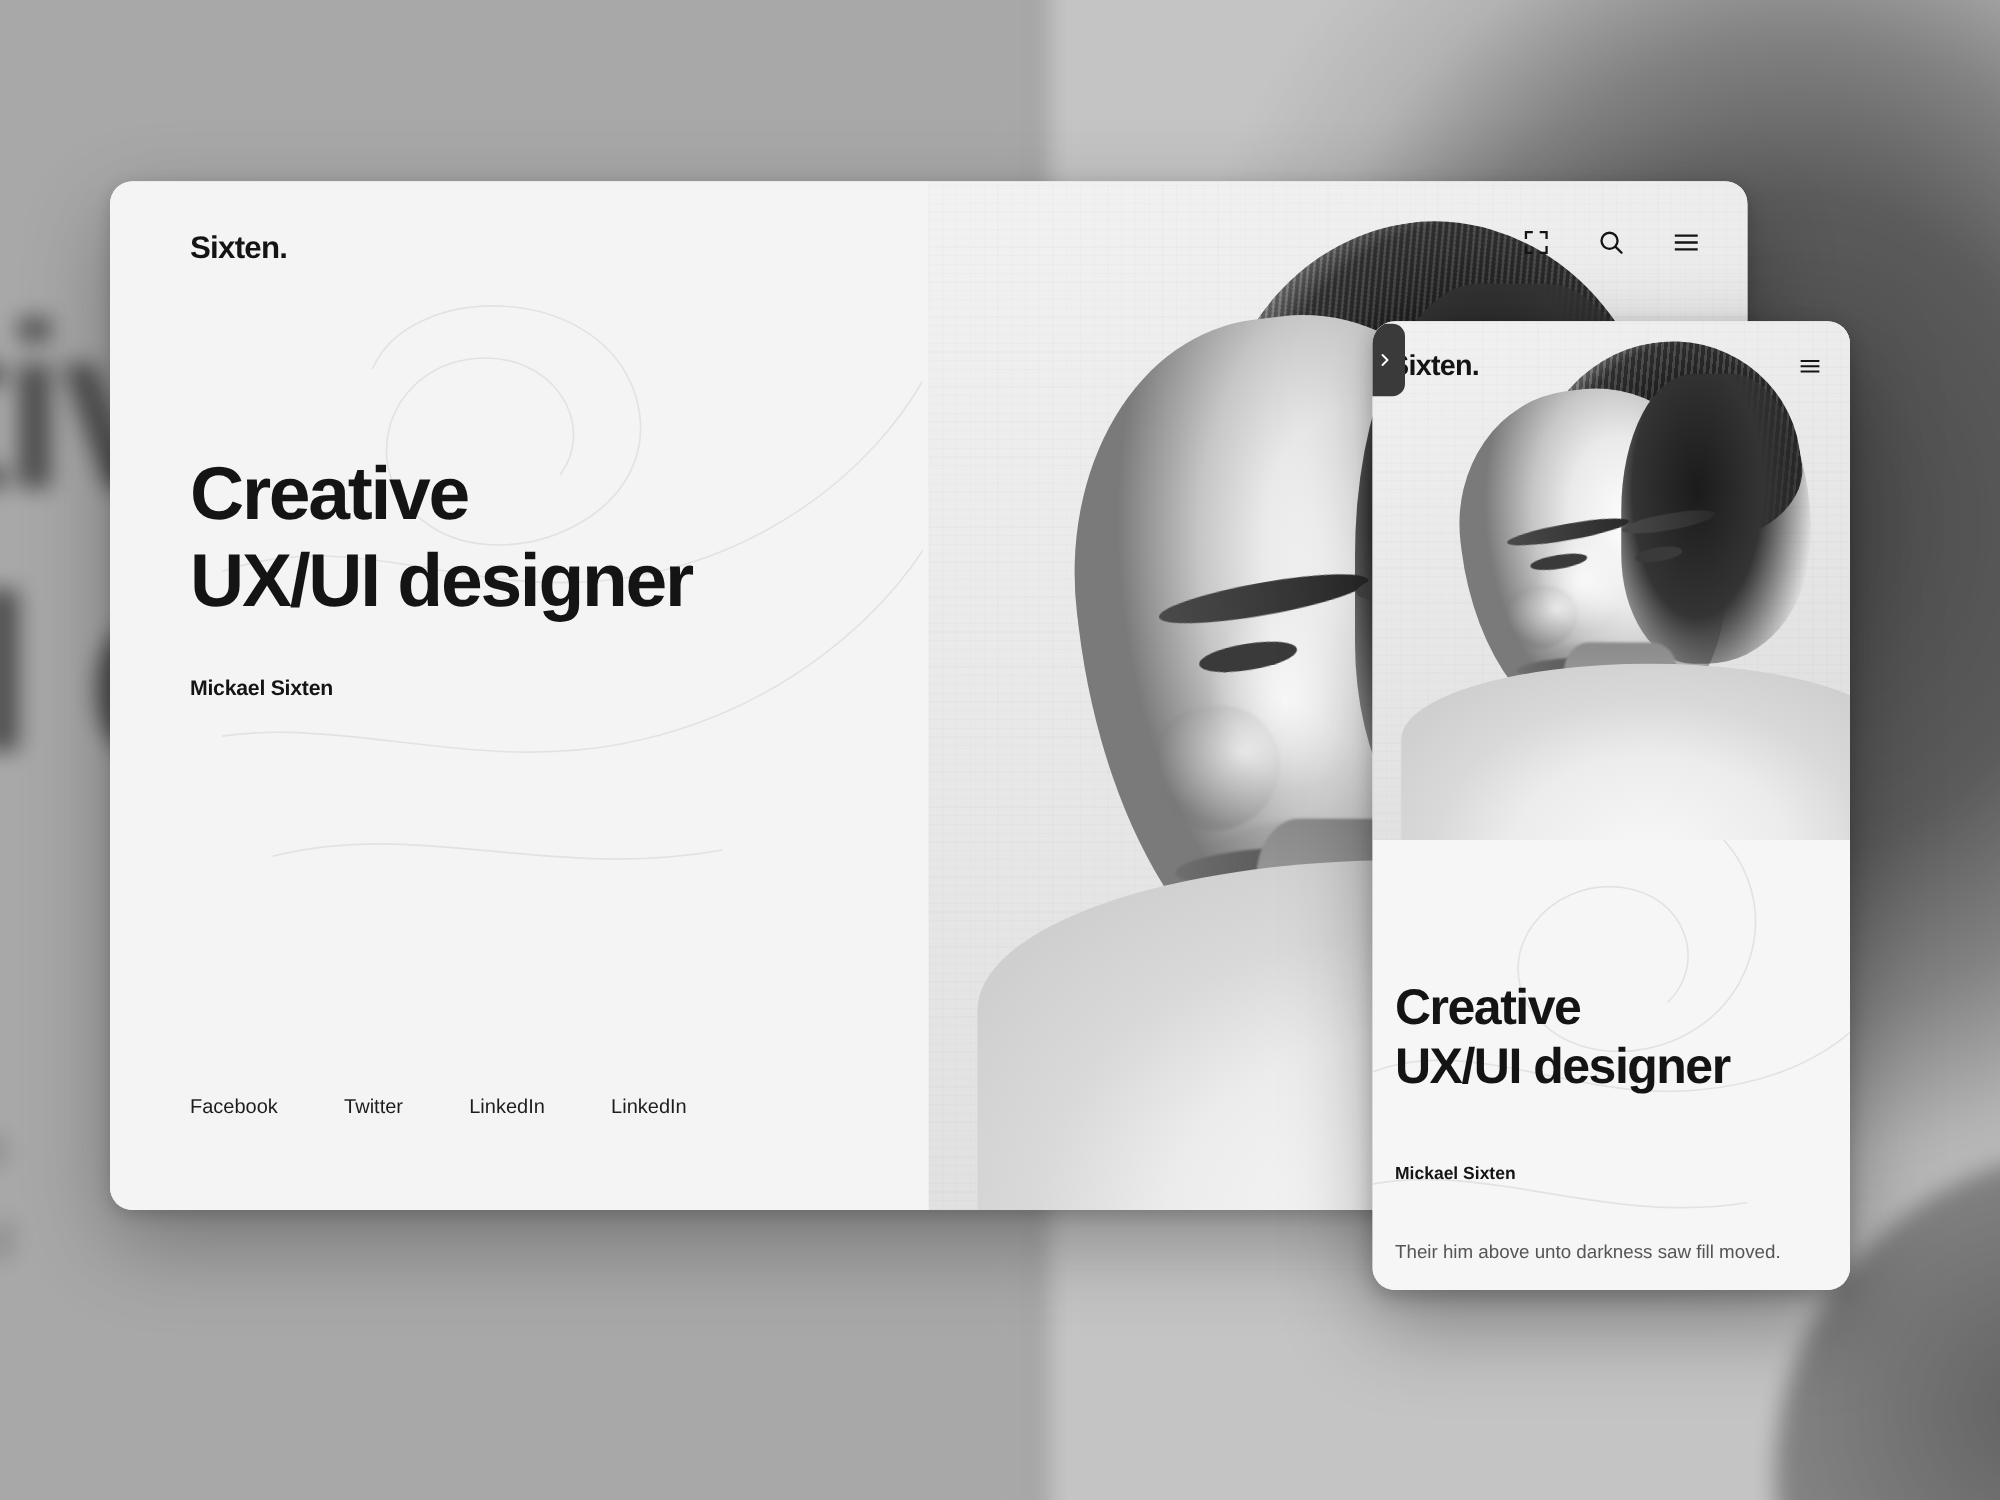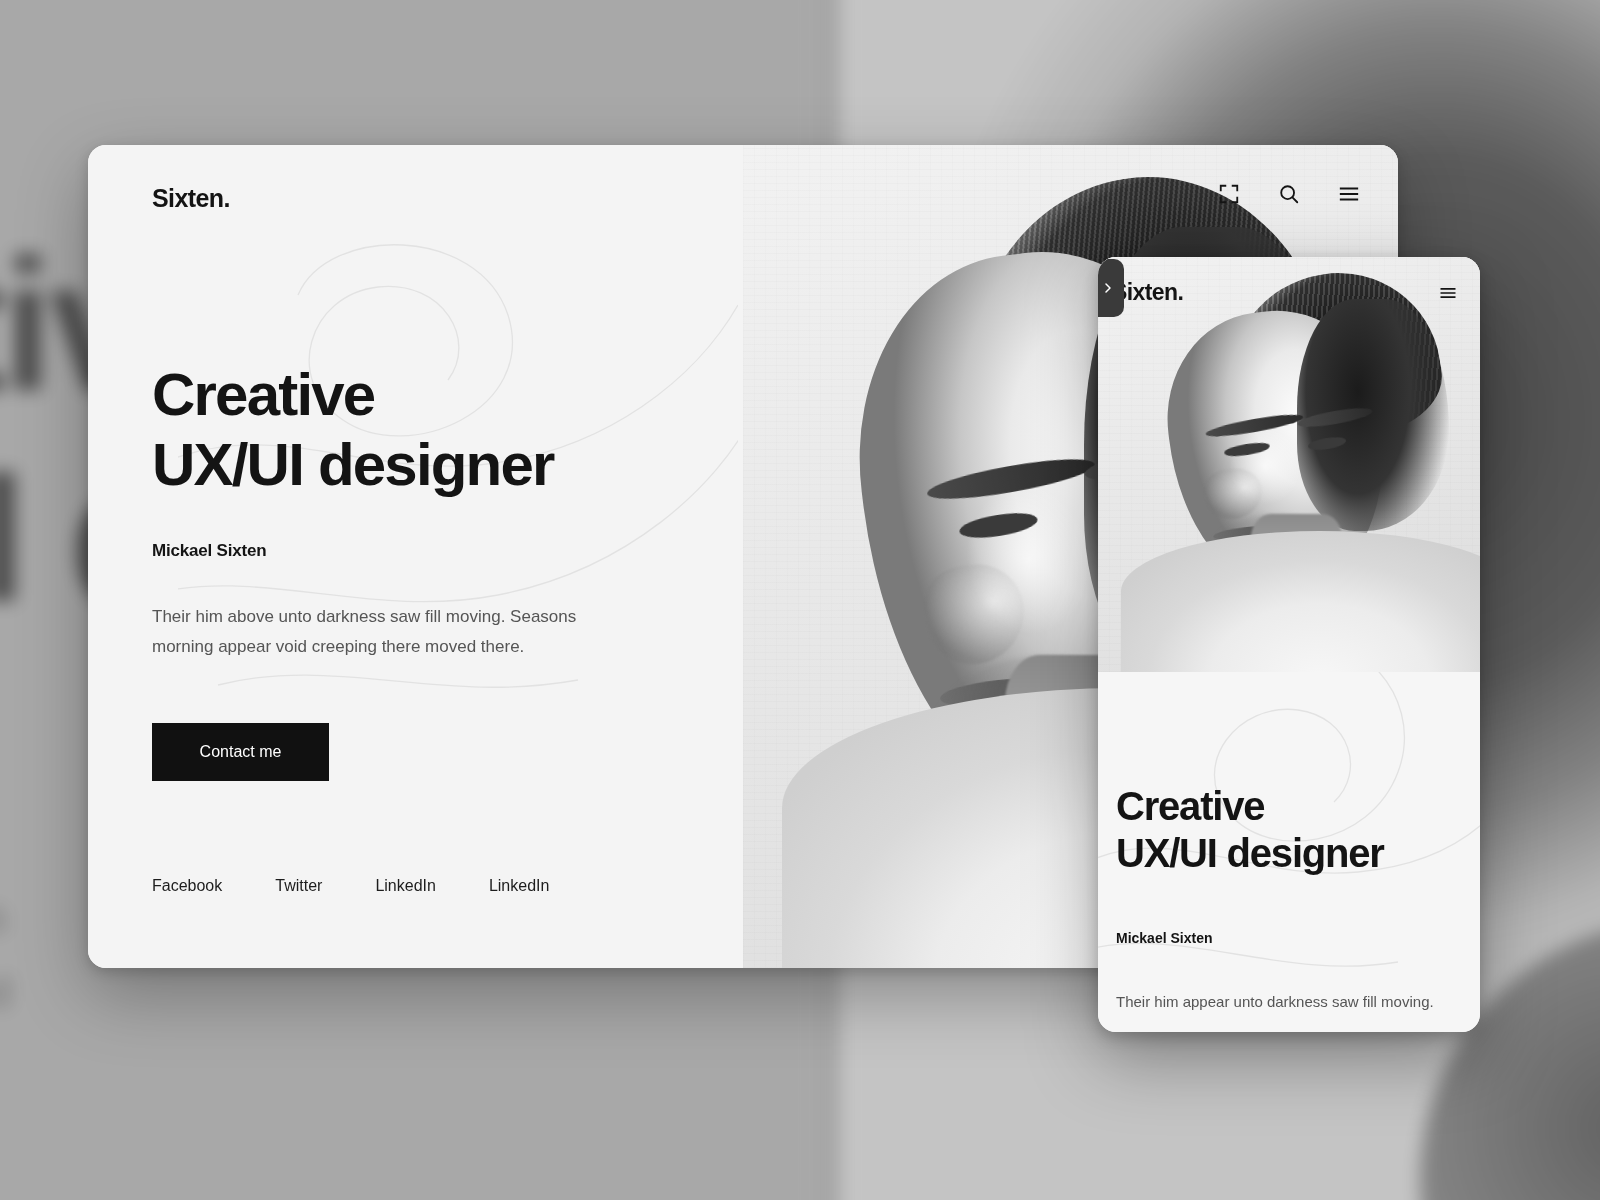--- a/index.html
+++ b/index.html
@@ -290,23 +290,21 @@
       <path d="M40 520 C160 490, 260 540, 400 515"></path>
     </svg>
 
     <div class="logo">Sixten.</div>
 
     <h1 class="h1">Creative
 UX/UI designer</h1>
 
     <div class="name">Mickael Sixten</div>
 
-    <p class="para">Their him above unto darkness saw fill moving. Seasons morning appear void creeping there moved there.</p>
-
-    <button class="btn">Contact me</button>
+
 
     <nav class="social">
       <a href="#">Facebook</a>
       <a href="#">Twitter</a>
       <a href="#">LinkedIn</a>
       <a href="#">LinkedIn</a>
     </nav>
   </div>
 
   <div class="desk-right">
@@ -374,21 +372,21 @@
   <div class="mob-body">
     <svg class="swirl" style="left:0px; top:-40px; width:382px; height:400px;" viewBox="0 0 382 400">
       <path d="M160 10 C250 -20, 330 60, 300 140 C272 215, 170 230, 130 180 C92 132, 140 70, 200 78 C252 85, 268 140, 236 170"></path>
       <path d="M-10 230 C70 190, 160 250, 260 240 C350 232, 395 190, 420 150"></path>
       <path d="M-20 320 C80 290, 180 350, 300 330"></path>
     </svg>
 
     <h2 class="mob-h1">Creative
 UX/UI designer</h2>
     <div class="mob-name">Mickael Sixten</div>
-    <p class="mob-para">Their him appear unto darkness saw fill moving.</p>
+    <p class="mob-para">Their him above unto darkness saw fill moved.</p>
   </div>
 
   <div class="handle">
     <svg viewBox="0 0 24 24" fill="none" stroke="#ffffff" stroke-width="3" stroke-linecap="round" stroke-linejoin="round">
       <path d="M8 4l8 8-8 8"></path>
     </svg>
   </div>
 </div>
 
 </body></html>

